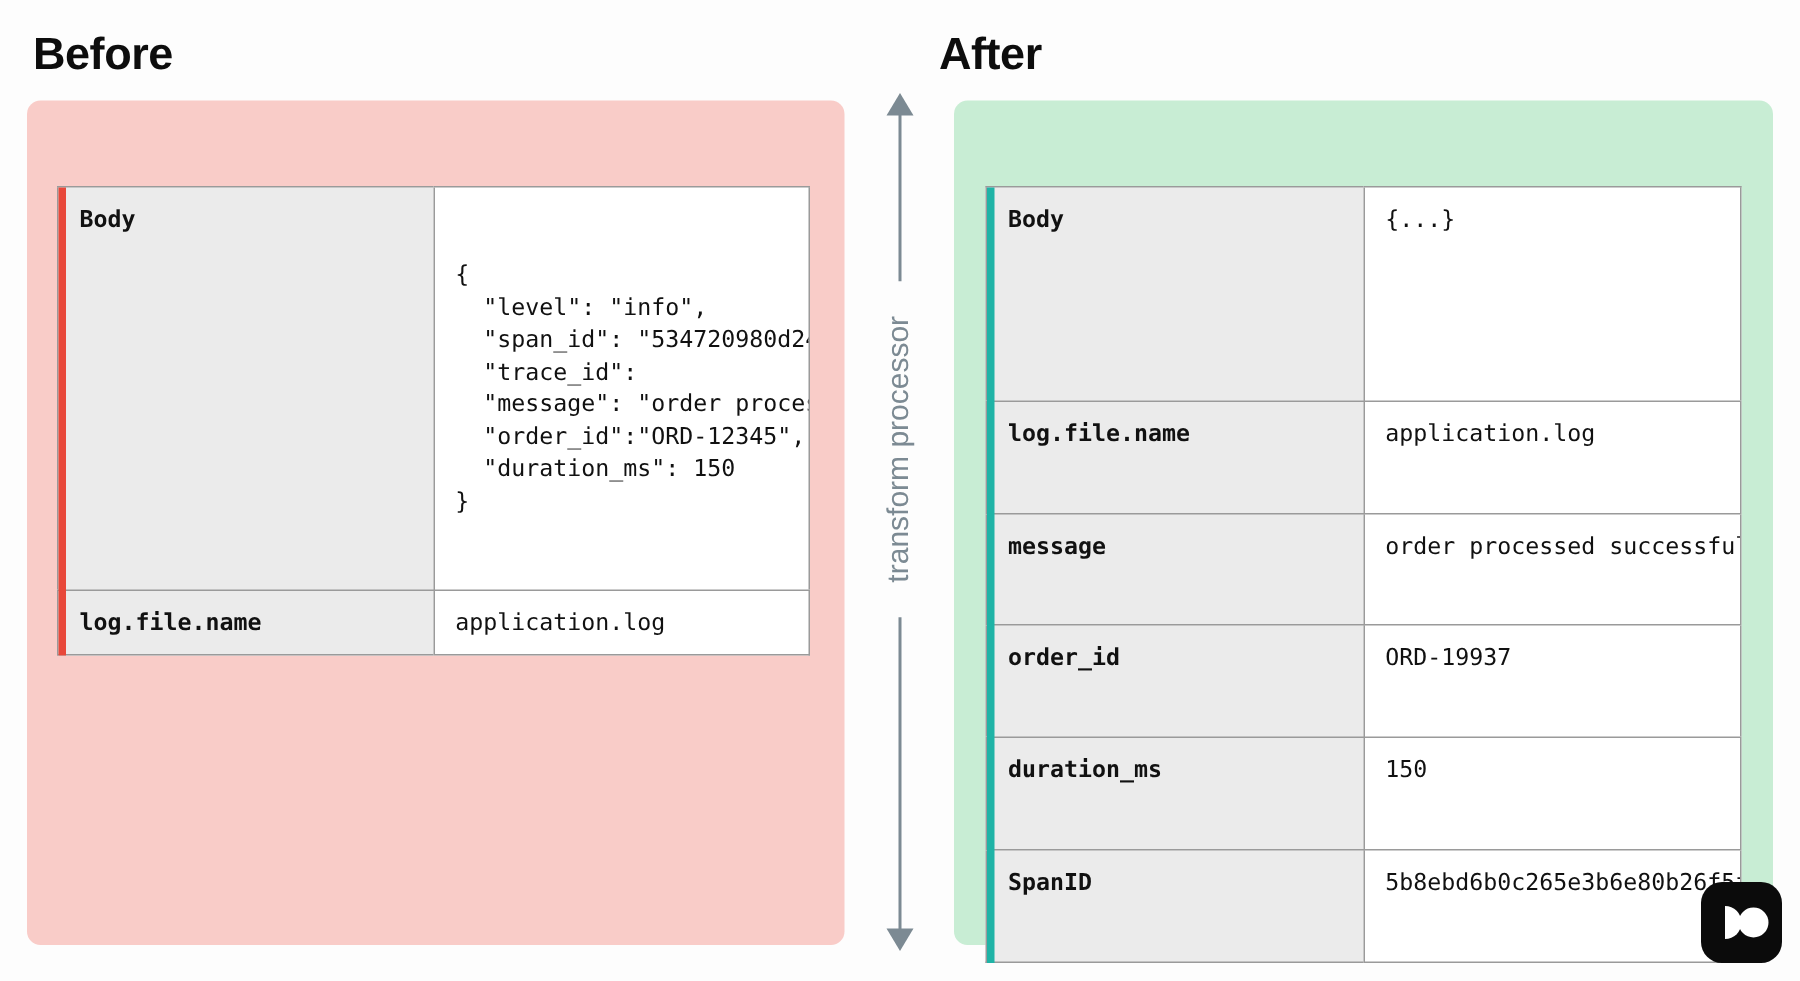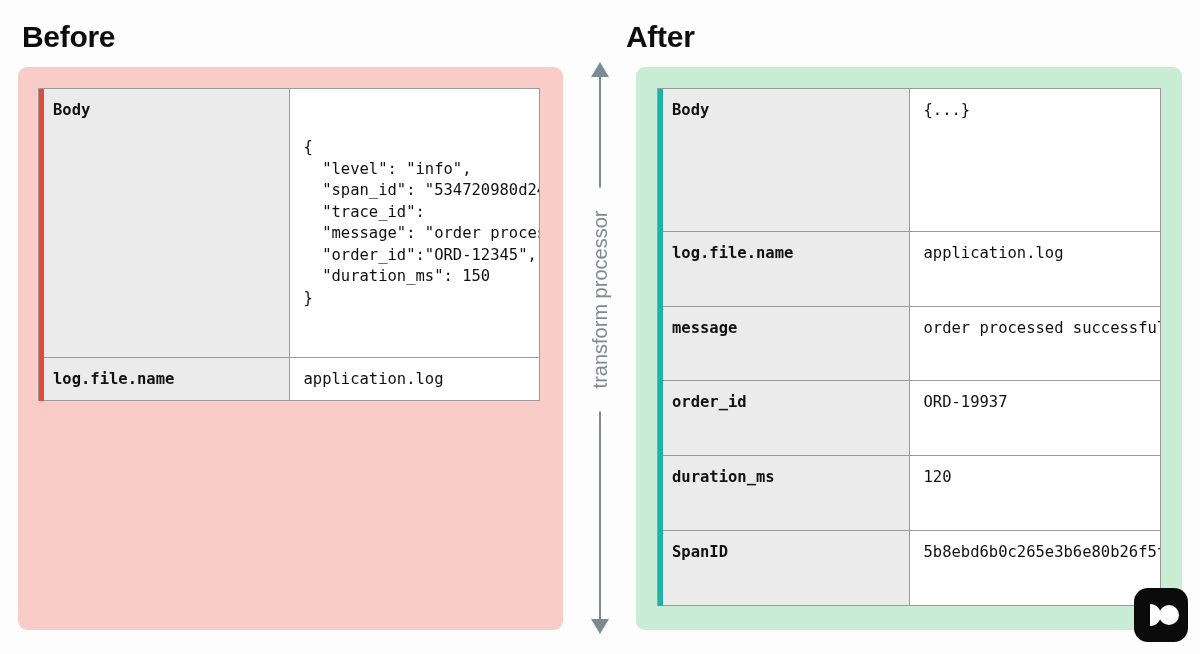--- a/index.html
+++ b/index.html
@@ -50,20 +50,21 @@
 
   
   .kv-table {
     position: absolute;
     background: #ffffff;
     border: 1px solid #9a9a9a;
     border-collapse: collapse;
     display: table;
     table-layout: fixed;
     box-sizing: border-box;
+    margin-top: 36px;
   }
   #before-table {
     left: 38px;
     top: 88px;
     width: 502px;
     height: 249px;
   }
   #after-table {
     left: 657px;
     top: 88px;
@@ -250,21 +251,21 @@
     <div class="kv-val">order processed successfully</div>
   </div>
 
   <div class="kv-row">
     <div class="kv-key">order_id</div>
     <div class="kv-val">ORD-19937</div>
   </div>
 
   <div class="kv-row">
     <div class="kv-key">duration_ms</div>
-    <div class="kv-val">120</div>
+    <div class="kv-val">150</div>
   </div>
 
 
   <div class="kv-row">
     <div class="kv-key">SpanID</div>
     <div class="kv-val">5b8ebd6b0c265e3b6e80b26f5f3e9c7a</div>
   </div>
 
 </div>
 

